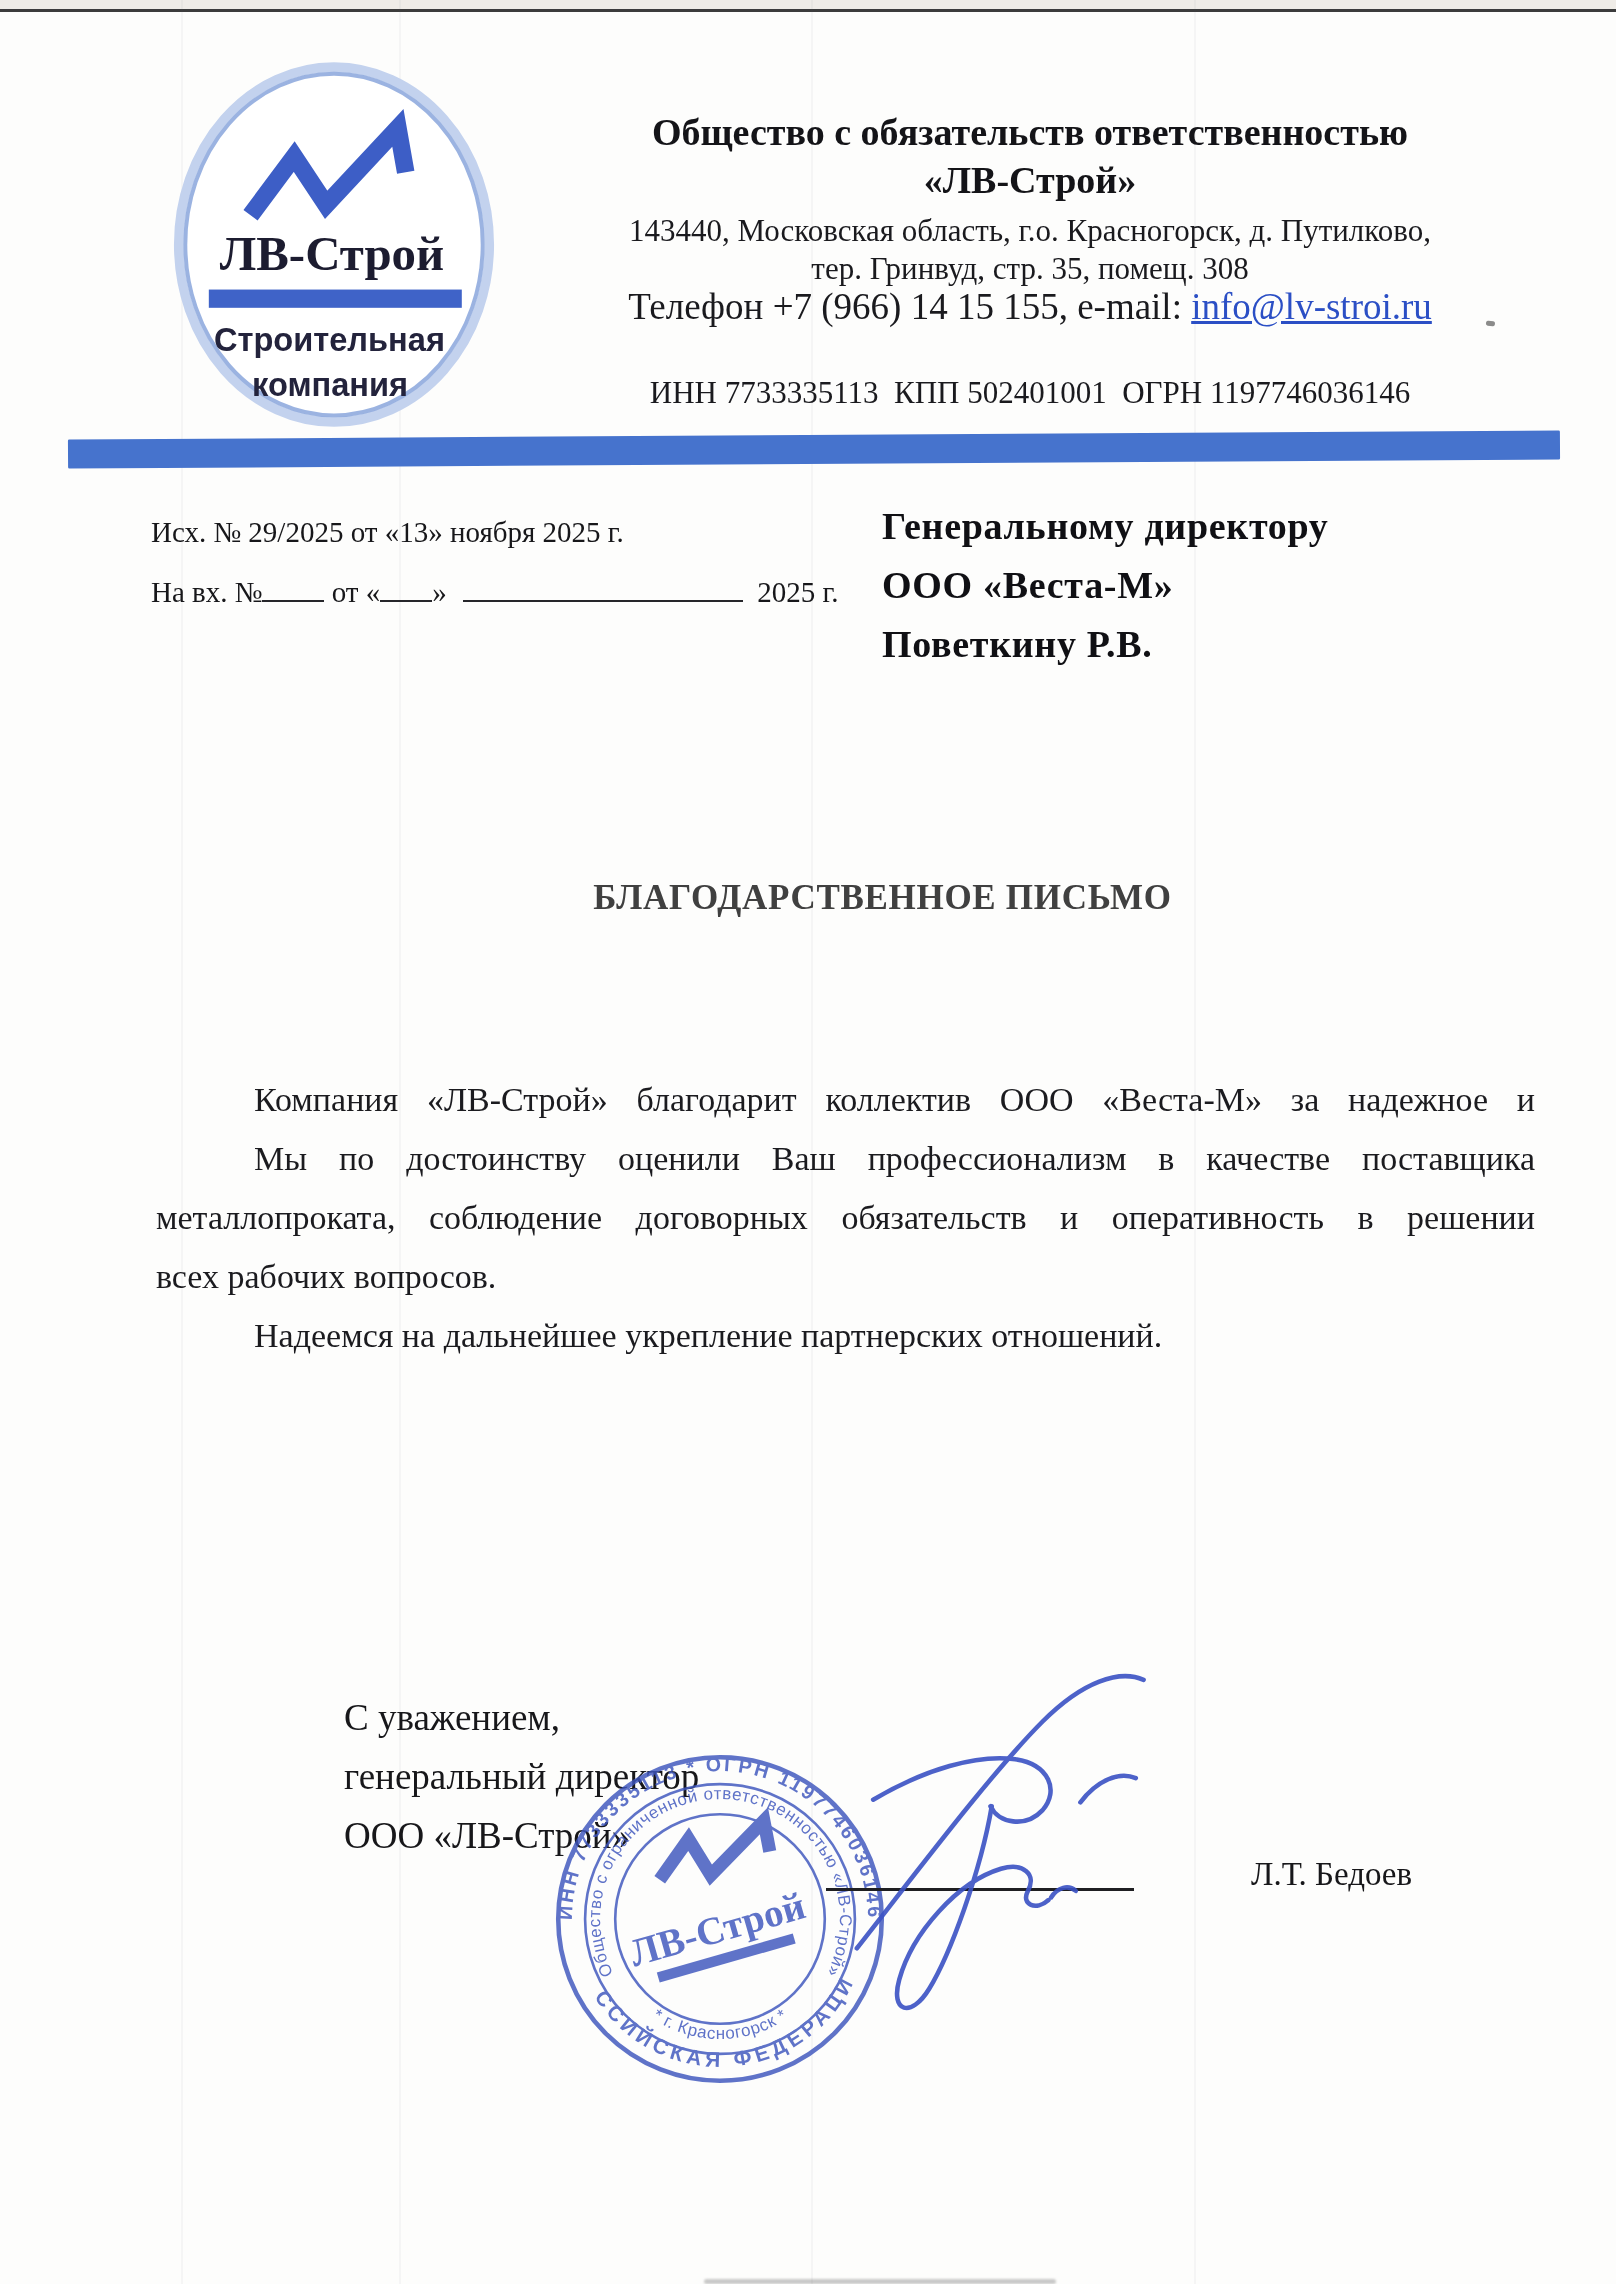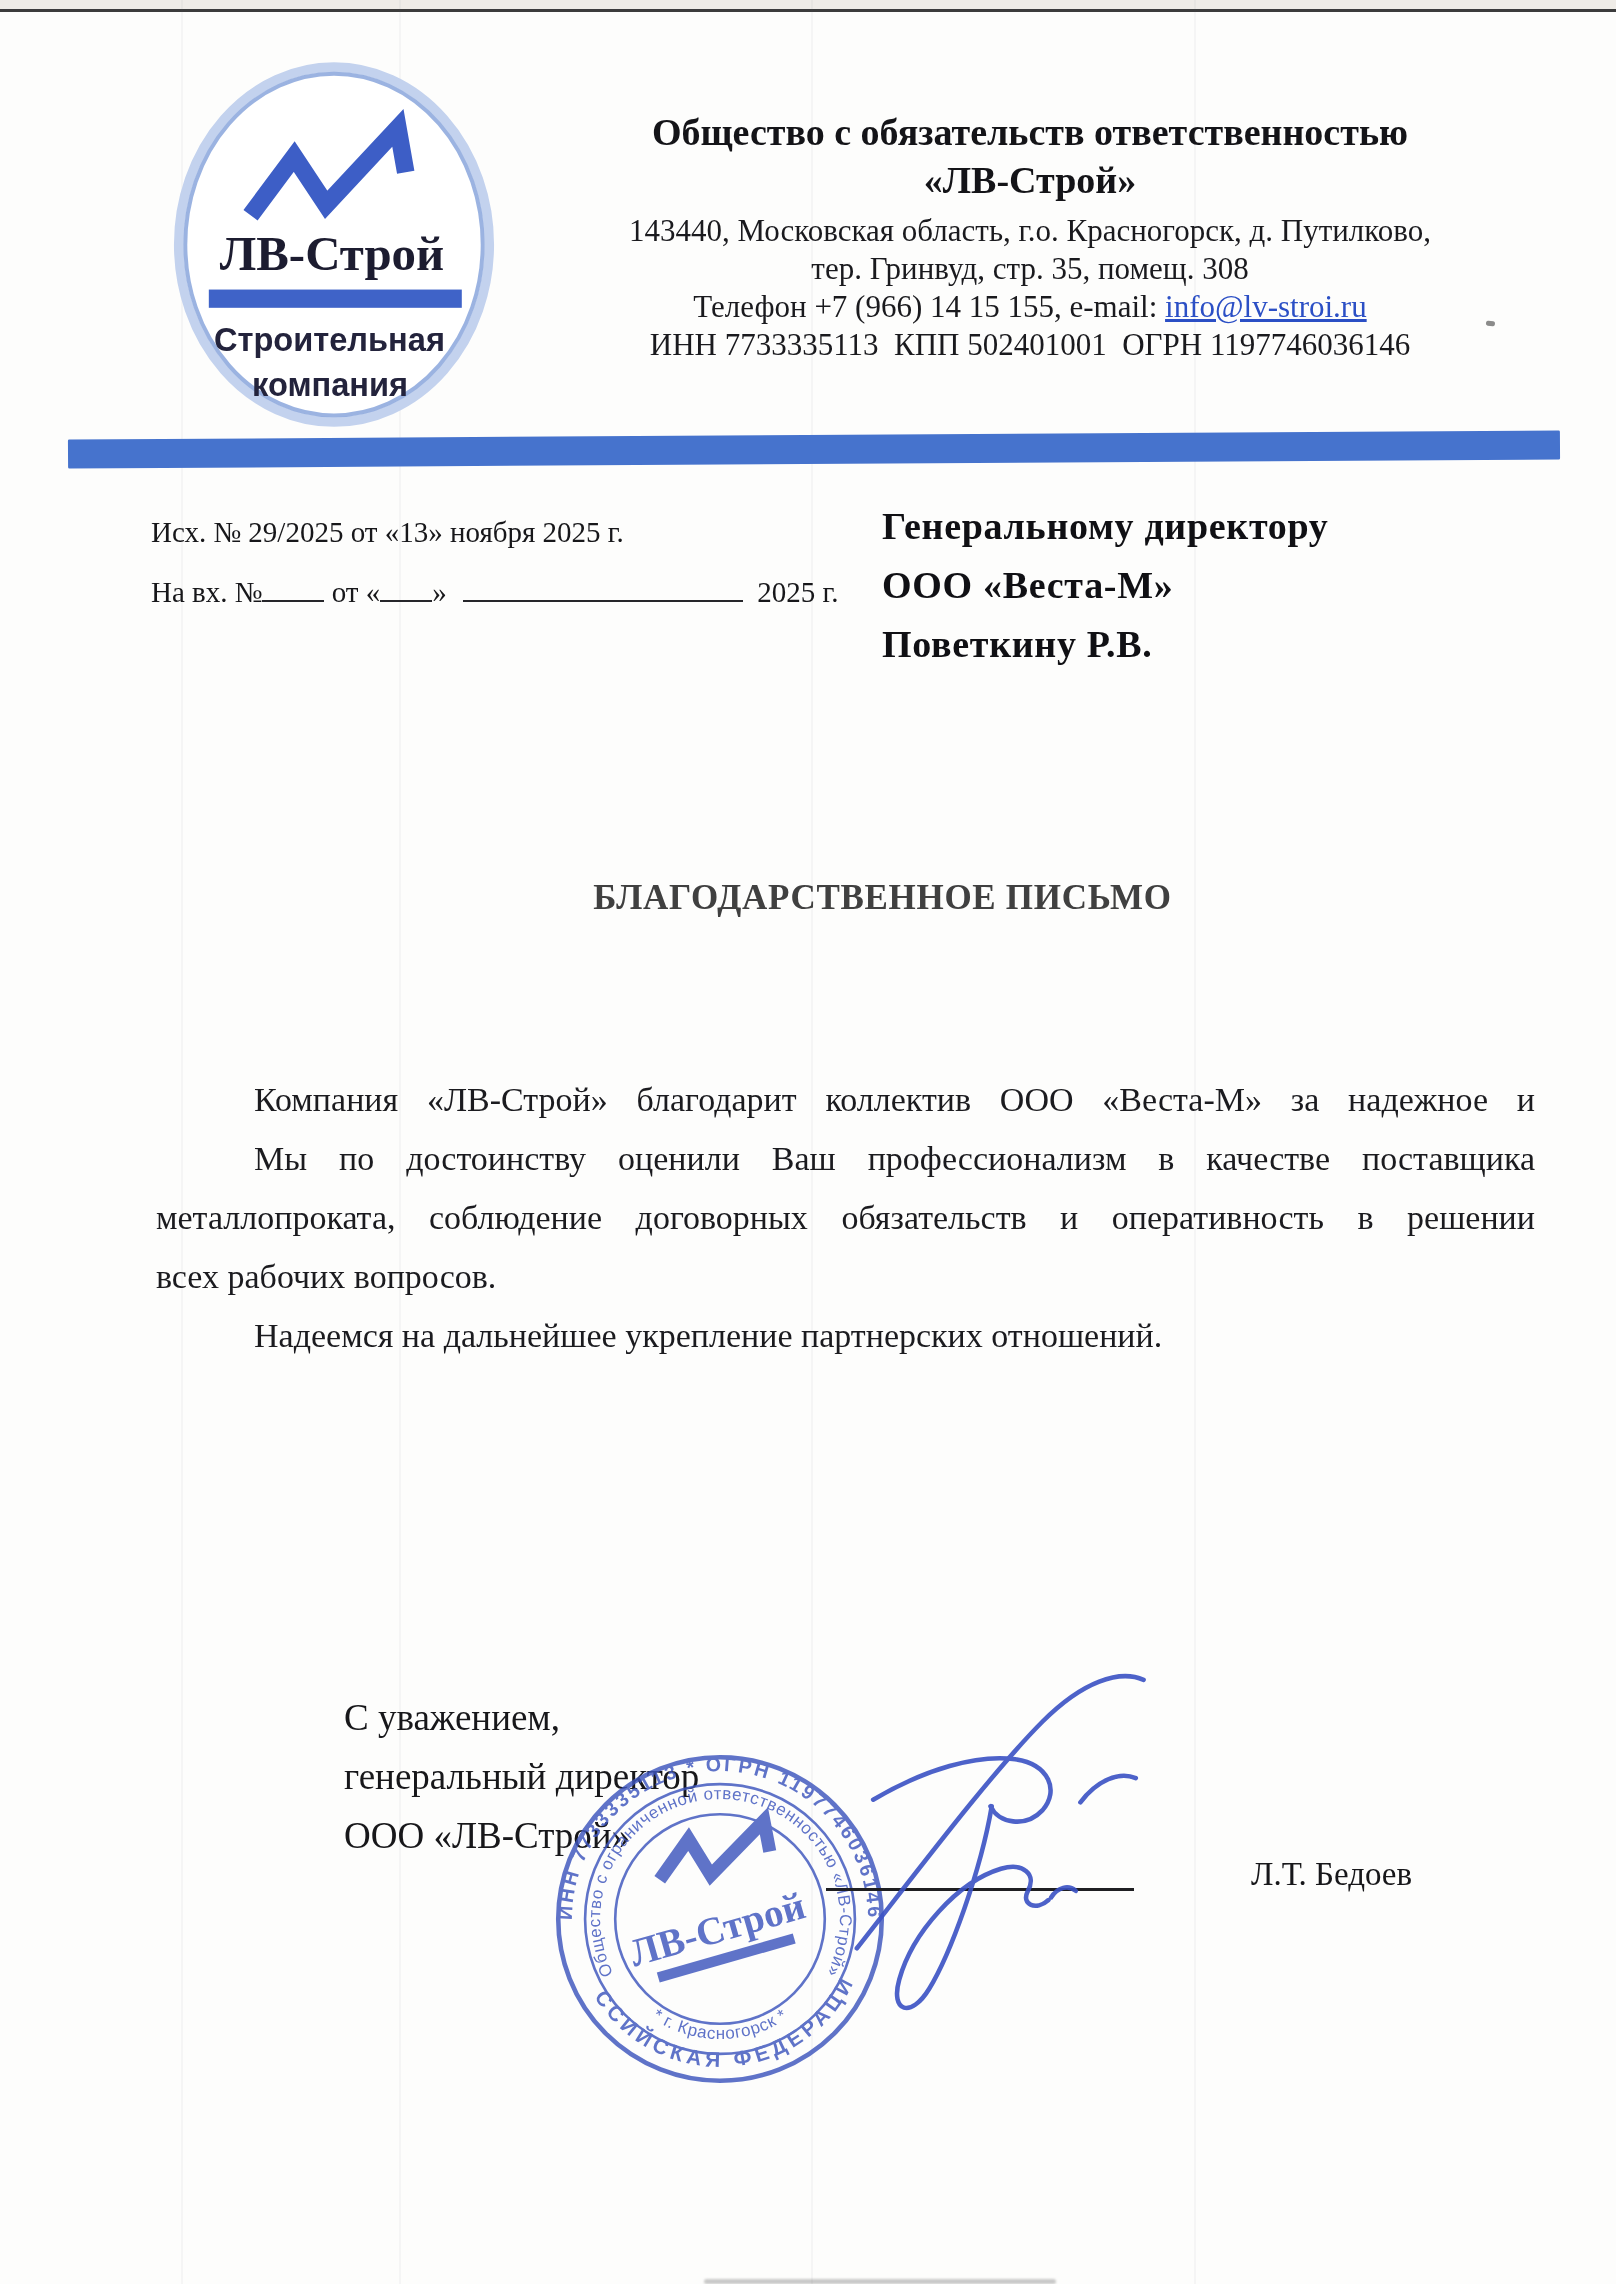--- a/index.html
+++ b/index.html
@@ -14,22 +14,22 @@
   .scan-top-strip { left:0; top:0; width:1616px; height:9px; background:#efece7; }
   .scan-top-line { left:0; top:9px; width:1616px; height:2.6px; background:#3c3c3c; }
   .streak { top:0; width:2px; height:2284px; background:rgba(100,100,115,0.05); }
   .scan-speck { width:9px; height:4.6px; background:#5a5a5a; border-radius:2px; opacity:.7; }
   .bottom-smudge { left:704px; top:2279px; width:352px; height:4.6px;
     background:rgba(70,70,70,0.28); filter:blur(1.3px); border-radius:2.6px; }
   
   .header-block { left:528px; top:108px; width:1004px; text-align:center; }
   .company-line { font-weight:bold; font-size:38px; line-height:48px; color:#141418; }
   .addr-line { font-size:31px; line-height:38px; color:#1a1a1e; }
-  .contact-line { font-size:31px; line-height:38px; color:#1a1a1e;font-family:Liberation Serif, serif; }
-  .req-line { font-size:31px; line-height:38px; color:#1a1a1e; white-space:pre-wrap; }
+  .contact-line { font-size:37px; line-height:38px; color:#1a1a1e;font-family:Liberation Serif, serif; }
+  .req-line { font-size:31px; line-height:38px; color:#1a1a1e; white-space:pre-wrap;margin-top:48px; }
   .email-link { color:#2b4fc5; text-decoration:underline; }
   .blue-rule { left:68px; top:435px; width:1492px; height:29px; background:#4673cd;
     transform:rotate(-0.35deg); border-radius:1.3px; }
   
   .ref-block { left:151px; top:502px; width:749px; font-size:29px; line-height:60px; color:#17171a; }
   .blank { display:inline-block; border-bottom:2px solid #26262a; height:26px;
     vertical-align:baseline; }
   .recipient-block { left:882px; top:497px; width:619px; font-weight:bold;
     font-size:38px; line-height:59px; color:#101014; letter-spacing:0.7px; }
   

